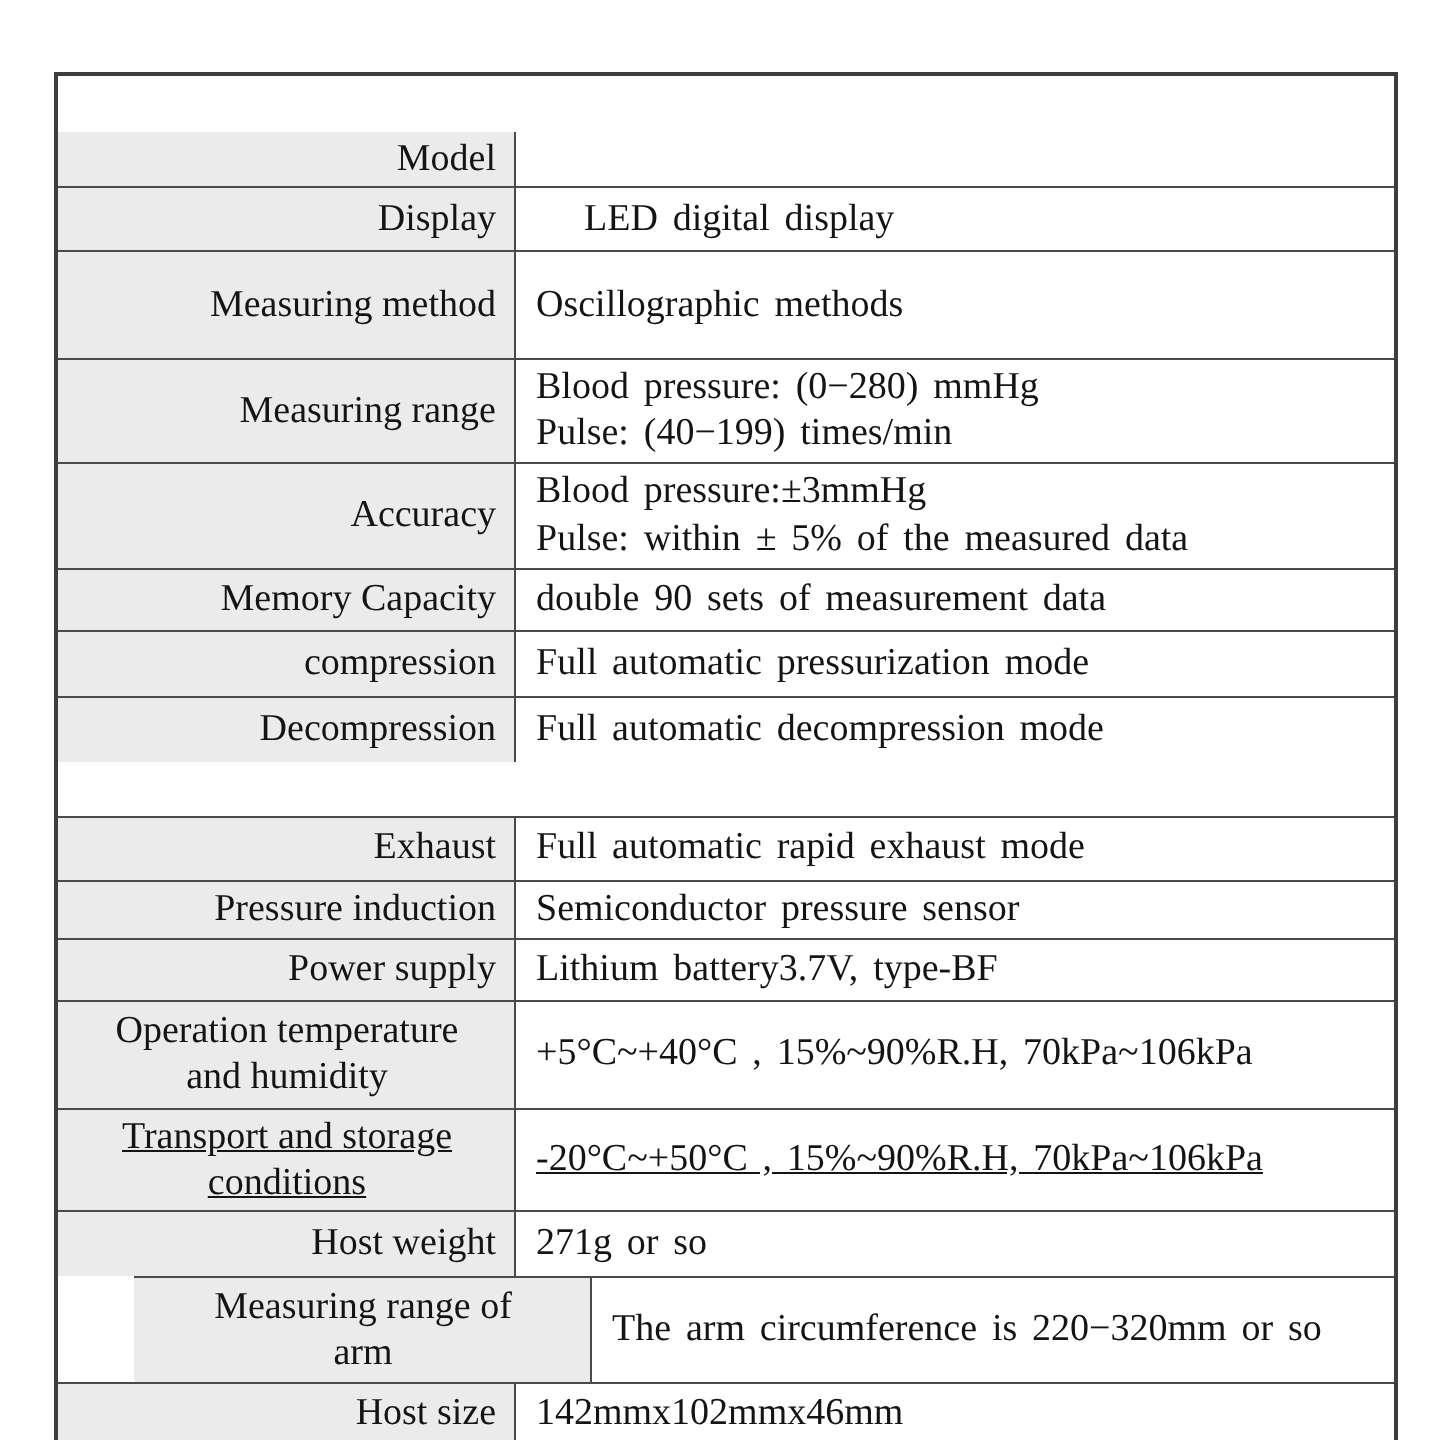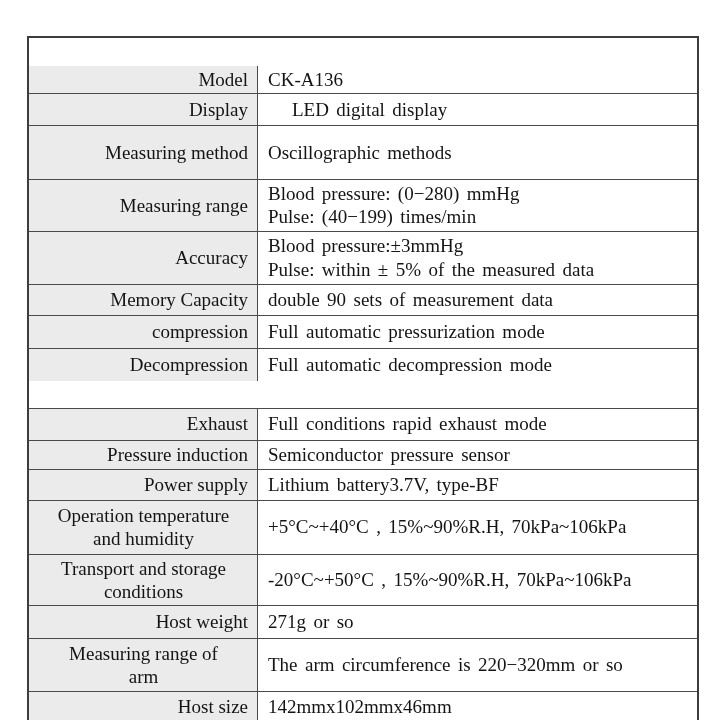--- a/index.html
+++ b/index.html
@@ -68,33 +68,32 @@
   .t-row:nth-child(3)  { min-height: 53px; }
   .t-row:nth-child(4)  { min-height: 48px; }
   .t-row:nth-child(5)  { min-height: 52px; }
   .t-row:nth-child(6)  { min-height: 30px; }
   .t-row:nth-child(7)  { min-height: 32px; }
   .t-row:nth-child(8)  { min-height: 32px; }
   .t-row:nth-child(9)  { min-height: 31px; margin-top: 27px; }
   .t-row:nth-child(10) { min-height: 28px; }
   .t-row:nth-child(11) { min-height: 30px; }
   .t-row:nth-child(12) { min-height: 53px; }
-  .t-row:nth-child(13) { min-height: 47px; }
+  .t-row:nth-child(13) { min-height: 47px; text-decoration: underline; }
   .t-row:nth-child(14) { min-height: 32px; }
-  .t-row:nth-child(15) { min-height: 52px; }
+  .t-row:nth-child(15) { min-height: 52px; margin-left: 38px; }
   .t-row:nth-child(16) { min-height: 29px; }
 </style>
 </head>
 <body>
 
 <div class="spec-table">
 
   <div class="t-row">
     <div class="cell label">Model</div>
-    <div class="cell value">CK-A136</div>
   </div>
 
   <div class="t-row">
     <div class="cell label">Display</div>
     <div class="cell value">LED digital display</div>
   </div>
 
   <div class="t-row">
     <div class="cell label">Measuring method</div>
     <div class="cell value">Oscillographic methods</div>
@@ -122,21 +121,21 @@
     <div class="cell value">Full automatic pressurization mode</div>
   </div>
 
   <div class="t-row">
     <div class="cell label">Decompression</div>
     <div class="cell value">Full automatic decompression mode</div>
   </div>
 
   <div class="t-row">
     <div class="cell label">Exhaust</div>
-    <div class="cell value">Full conditions rapid exhaust mode</div>
+    <div class="cell value">Full automatic rapid exhaust mode</div>
   </div>
 
   <div class="t-row">
     <div class="cell label">Pressure induction</div>
     <div class="cell value">Semiconductor pressure sensor</div>
   </div>
 
   <div class="t-row">
     <div class="cell label">Power supply</div>
     <div class="cell value">Lithium battery3.7V, type-BF</div>

